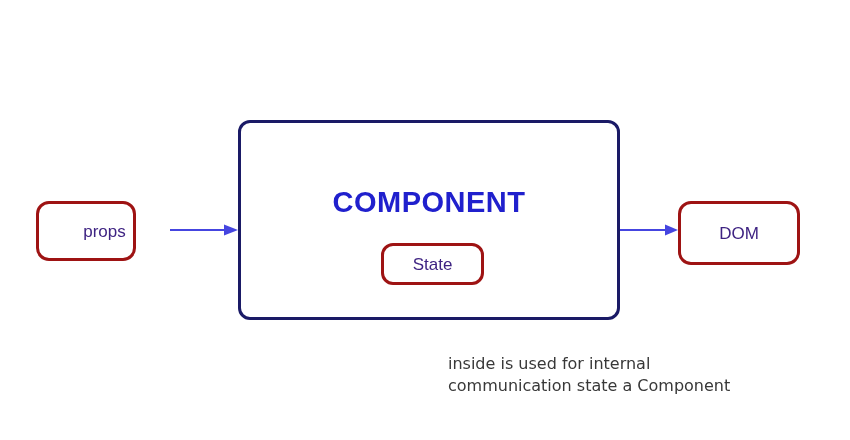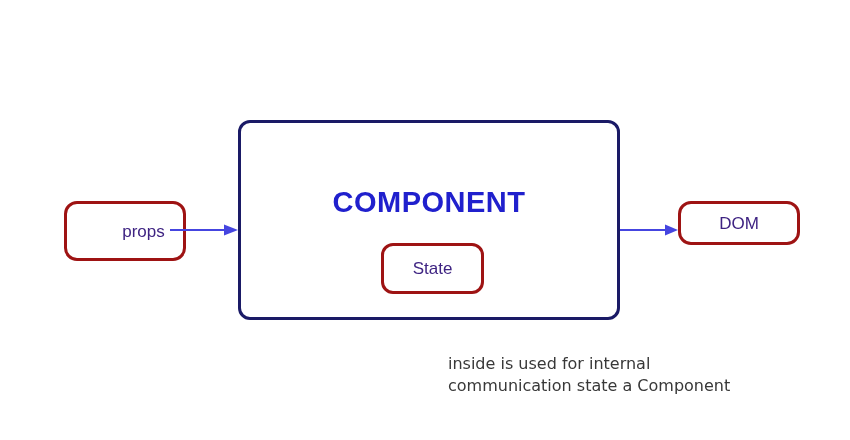--- a/index.html
+++ b/index.html
@@ -30,41 +30,41 @@
     border-radius: 13px;
     display: flex;
     align-items: center;
     justify-content: center;
   }
   .node .label {
     color: var(--label-purple);
     font-size: 17px;
     line-height: 1;
   }
-  .props-node  { left: 64px;  top: 201px; width: 122px; height: 60px; padding-left: 37px; }
-  .dom-node    { left: 678px; top: 201px; width: 122px; height: 44px; }
+  .props-node  { left: 36px;  top: 201px; width: 100px; height: 60px; padding-left: 37px; }
+  .dom-node    { left: 678px; top: 201px; width: 122px; height: 64px; }
   .component-node {
     position: absolute;
     left: 238px; top: 120px; width: 382px; height: 200px;
     background: #ffffff;
     border: 3px solid var(--component-border-navy);
     border-radius: 12px;
   }
   .component-title {
     position: absolute;
     left: 0; top: 62px; width: 100%;
     text-align: center;
     font-weight: bold;
     font-size: 29px;
     line-height: 34px;
     color: var(--component-title-blue);
     letter-spacing: 0.5px;
   }
   .state-node {
-    left: 140px; top: 120px; width: 103px; height: 51px;
+    left: 140px; top: 120px; width: 103px; height: 42px;
     border-radius: 12px;
   }
   .arrow {
     position: absolute;
     display: block;
   }
   .arrow-1 { left: 170px; top: 222px; }
   .arrow-2 { left: 620px; top: 222px; }
   .arrow line    { stroke: var(--arrow-blue); stroke-width: 2; }
   .arrow polygon { fill: var(--arrow-blue); }

